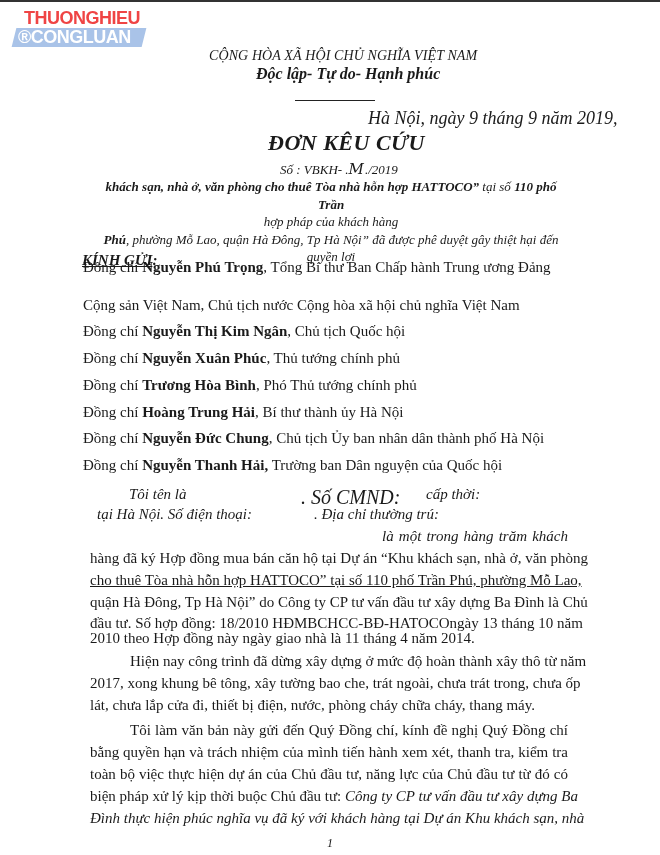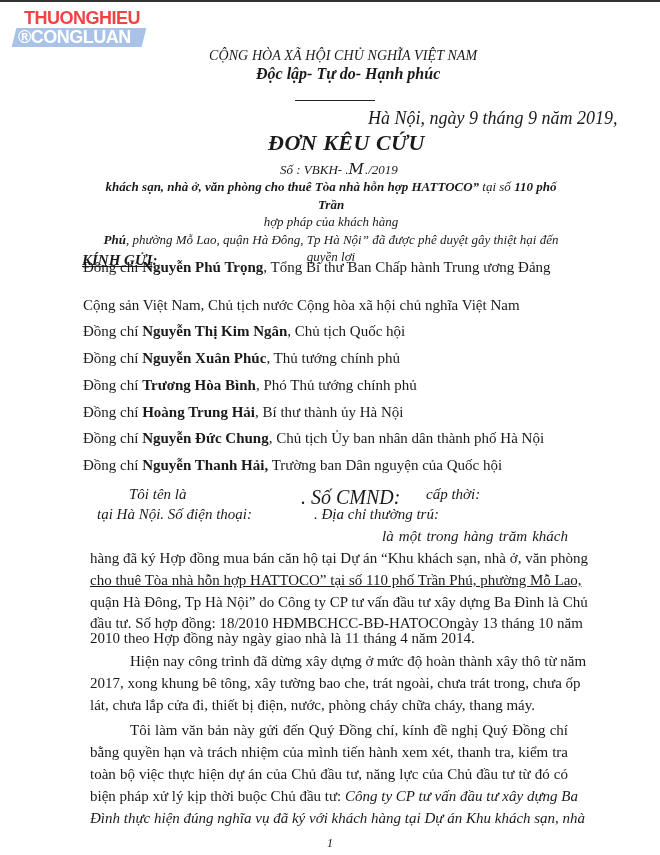--- a/index.html
+++ b/index.html
@@ -94,15 +94,15 @@
 <div class="body-line" style="top:630px;">2010 theo Hợp đồng này ngày giao nhà là 11 tháng 4 năm 2014.</div>
 
 <div class="just" style="top:653px; left:130px; width:438px;">Hiện nay công trình đã dừng xây dựng ở mức độ hoàn thành xây thô từ năm</div>
 <div class="just" style="top:675px;">2017, xong khung bê tông, xây tường bao che, trát ngoài, chưa trát trong, chưa ốp</div>
 <div class="body-line" style="top:697px;">lát, chưa lắp cửa đi, thiết bị điện, nước, phòng cháy chữa cháy, thang máy.</div>
 
 <div class="just" style="top:722px; left:130px; width:438px;">Tôi làm văn bản này gửi đến Quý Đồng chí, kính đề nghị Quý Đồng chí</div>
 <div class="just" style="top:744px;">bằng quyền hạn và trách nhiệm của mình tiến hành xem xét, thanh tra, kiểm tra</div>
 <div class="just" style="top:766px;">toàn bộ việc thực hiện dự án của Chủ đầu tư, năng lực của Chủ đầu tư từ đó có</div>
 <div class="just" style="top:788px;"><span>biện pháp xử lý kịp thời buộc Chủ đầu tư: </span><i>Công ty CP tư vấn đầu tư xây dựng Ba</i></div>
-<div class="just" style="top:810px; font-style:italic;">Đình thực hiện đúng nghĩa vụ đã ký với khách hàng tại Dự án Khu khách sạn, nhà</div>
+<div class="just" style="top:810px; font-style:italic;">Đình thực hiện phúc nghĩa vụ đã ký với khách hàng tại Dự án Khu khách sạn, nhà</div>
 
 <div class="abs pageno">1</div>
 
 </body></html>

